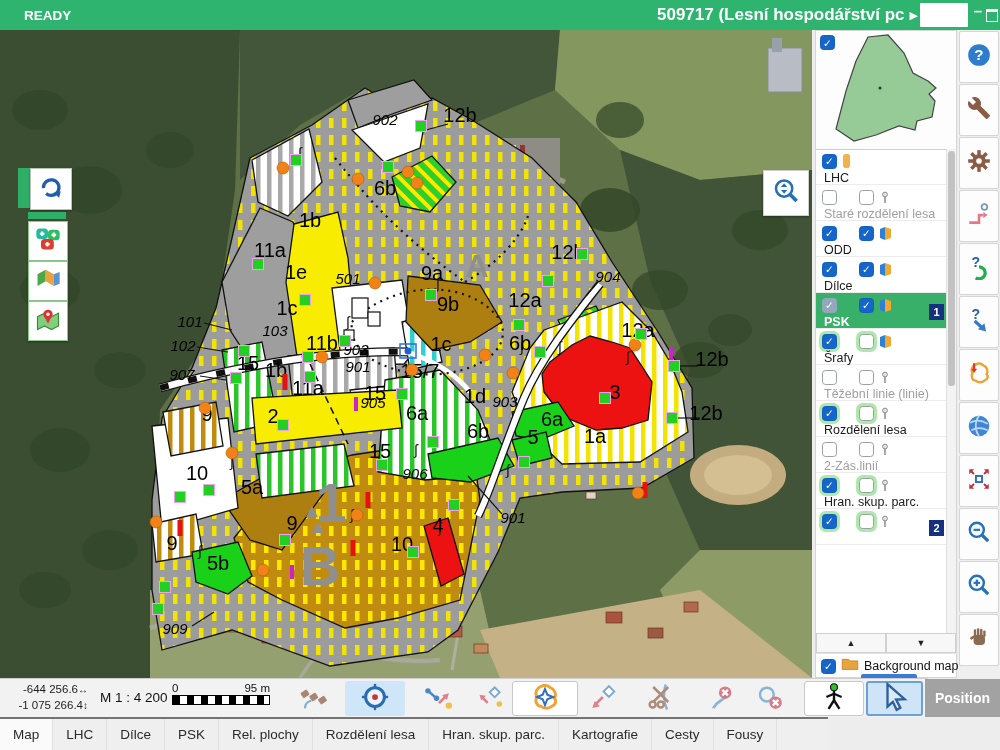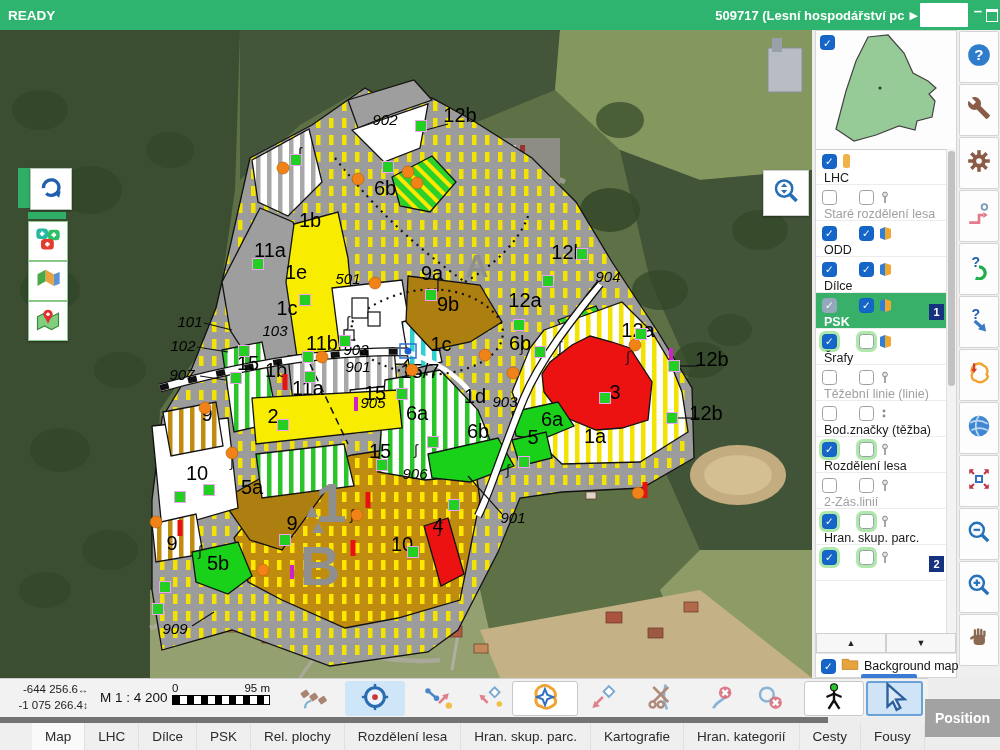--- a/index.html
+++ b/index.html
@@ -1,23 +1,23 @@
 <!DOCTYPE html>
 <html><head>
 <meta charset="utf-8">
 <style>
   html,body{margin:0;padding:0;background:#e9e9e9;font-family:"Liberation Sans",sans-serif;}
   #app{position:relative;width:1000px;height:750px;overflow:hidden;background:#ededed;}
 
   
   #titlebar{position:absolute;left:0;top:0;width:1000px;height:30px;background:#2fb46f;color:#fff;
     display:flex;align-items:center;}
-  #title-status{font-weight:bold;font-size:13.5px;margin-left:8px;}
+  #title-status{font-weight:bold;font-size:13.5px;margin-left:24px;}
   #title-right{position:absolute;right:82px;display:flex;align-items:center;gap:5px;}
-  #title-project{font-weight:bold;font-size:13px;}
+  #title-project{font-weight:bold;font-size:17px;}
   #title-arrow{font-size:11px;}
   #title-whitebox{position:absolute;right:32px;top:3px;width:48px;height:24px;background:#fff;border-radius:1px;}
   #win-min{position:absolute;right:18px;top:2px;font-size:15px;font-weight:bold;color:#fff;}
   #win-restore{position:absolute;right:2px;top:9px;width:10px;height:9px;border:1.5px solid #fff;border-top-width:3px;}
 
   
   #map-wrap{position:absolute;left:0;top:30px;width:812px;height:648px;overflow:hidden;background:#5d7046;}
   #map-svg{display:block;}
   svg{font-family:"Liberation Sans",sans-serif;}
   .slabel{font-size:20px;fill:#000;}
@@ -74,25 +74,25 @@
   #scale-text{position:absolute;left:100px;top:11px;font-size:13.5px;color:#111;}
   #scalebar{position:absolute;left:172px;top:3px;width:98px;}
   #scalebar-labels{display:flex;justify-content:space-between;font-size:11.5px;color:#111;}
   #scalebar-bar{margin-top:1px;height:8px;border:1px solid #000;
     background:repeating-linear-gradient(90deg,#000 0 7px,#fff 7px 14px);}
   .bt-item{position:absolute;top:2px;height:35px;display:flex;align-items:center;justify-content:center;}
   .bt-hl{background:#cfe6f8;border-radius:3px;}
   .bt-btn{background:#fff;border:1px solid #c8c8c8;border-radius:3px;box-sizing:border-box;}
   .bt-sel{background:#cfe4f7;border:2px solid #6aa2d8;border-radius:3px;box-sizing:border-box;}
   #position-btn{position:absolute;left:925px;top:0;width:75px;height:38px;background:#a2a2a2;color:#fff;
-    font-weight:bold;font-size:14px;display:flex;align-items:center;justify-content:center;margin-top:20px;}
+    font-weight:bold;font-size:14px;display:flex;align-items:center;justify-content:center;}
 
   
-  #tab-bar{position:absolute;left:0;top:717px;width:828px;height:33px;background:#efefef;border-top:6px solid #737373;
-    display:flex;align-items:stretch;box-sizing:border-box;padding-left:32px;}
+  #tab-bar{position:absolute;left:0;top:717px;width:828px;height:33px;background:#efefef;border-top:2px solid #737373;
+    display:flex;align-items:stretch;box-sizing:border-box;}
   .tab{padding:0 13px;font-size:13.5px;color:#2b2b2b;display:flex;align-items:center;border-right:1px solid #e0e0e0;white-space:nowrap;}
   .tab.active{background:#fafafa;}
 </style>
 </head>
 <body>
 
 <div id="app">
 
   <div id="titlebar">
     <span id="title-status">READY</span>
@@ -558,33 +558,20 @@
               <svg width="10" height="13" viewBox="0 0 10 13">
                 <circle cx="5" cy="3.5" r="2.4" fill="#e4e4e4" stroke="#8a8a8a"></circle>
                 <line x1="5" y1="6" x2="5" y2="12" stroke="#8a8a8a" stroke-width="1.5"></line>
               </svg>
             </span>
           </div>
           <div class="lname">Těžební linie (linie)</div>
         </div>
         <div class="lrow">
           <div class="cbline">
-            <span class="cb cb-off"></span>
-            <span class="cb cb2 cb-off"></span>
-            <span class="ticon">
-              <svg width="8" height="13" viewBox="0 0 8 13">
-                <circle cx="4" cy="4" r="1.4" fill="#8a8a8a"></circle>
-                <circle cx="4" cy="9" r="1.4" fill="#8a8a8a"></circle>
-              </svg>
-            </span>
-          </div>
-          <div class="lname">Bod.značky (těžba)</div>
-        </div>
-        <div class="lrow">
-          <div class="cbline">
             <span class="cb cb-on hl">✓</span>
             <span class="cb cb2 cb-off hl"></span>
             <span class="ticon">
               <svg width="10" height="13" viewBox="0 0 10 13">
                 <circle cx="5" cy="3.5" r="2.4" fill="#e4e4e4" stroke="#8a8a8a"></circle>
                 <line x1="5" y1="6" x2="5" y2="12" stroke="#8a8a8a" stroke-width="1.5"></line>
               </svg>
             </span>
           </div>
           <div class="lname">Rozdělení lesa</div>
@@ -867,18 +854,17 @@
 
   <div id="tab-bar">
       <div class="tab active">Map</div>
       <div class="tab">LHC</div>
       <div class="tab">Dílce</div>
       <div class="tab">PSK</div>
       <div class="tab">Rel. plochy</div>
       <div class="tab">Rozdělení lesa</div>
       <div class="tab">Hran. skup. parc.</div>
       <div class="tab">Kartografie</div>
-      <div class="tab">Hran. kategorií</div>
       <div class="tab">Cesty</div>
       <div class="tab">Fousy</div>
     </div>
 
 </div>
 
 </body></html>

